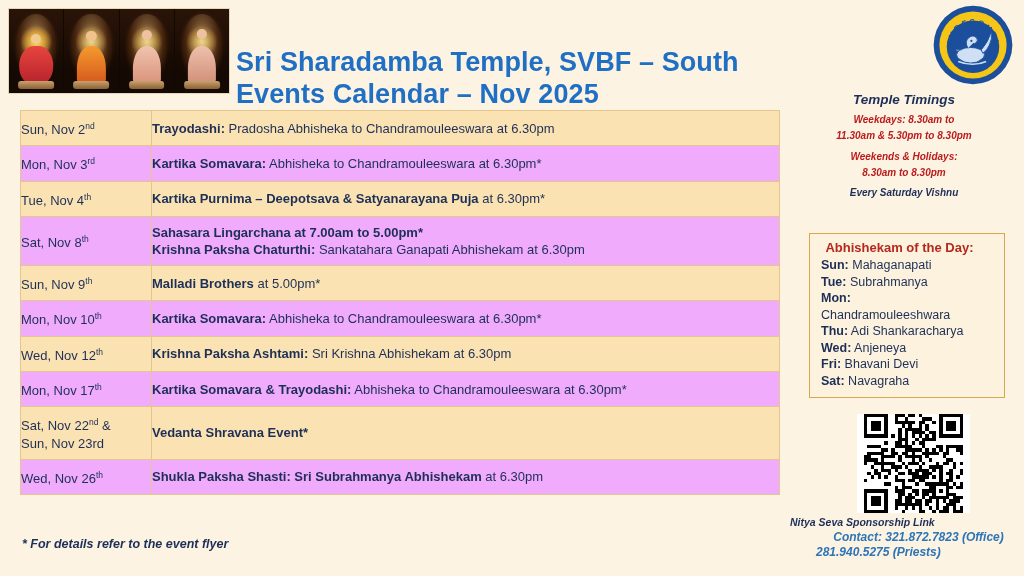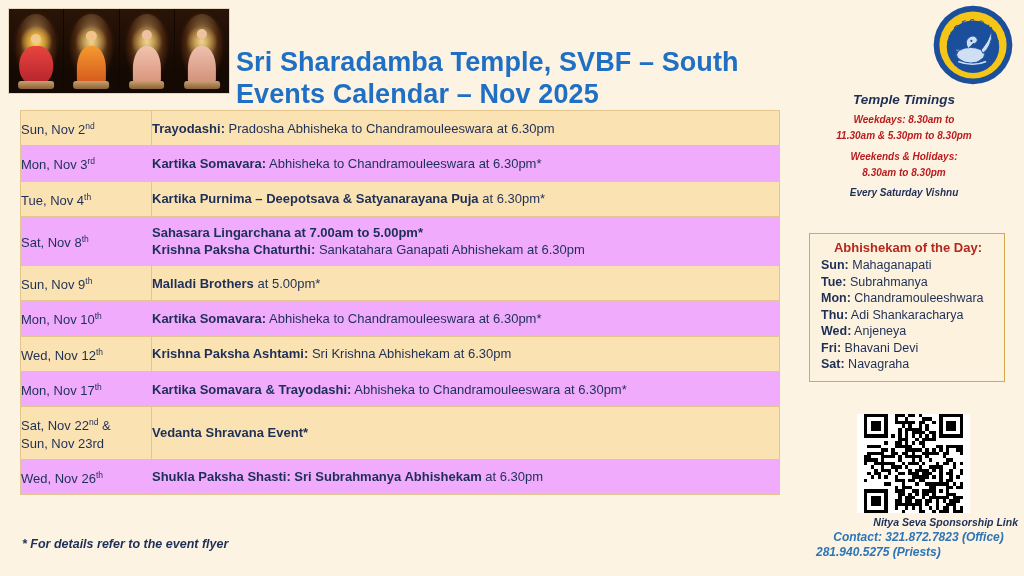--- a/index.html
+++ b/index.html
@@ -111,41 +111,41 @@
   }
   .timing-gap{height:6px;}
   .timing-small{
     font-size:10px;font-style:italic;font-weight:bold;color:#1d2f57;
     line-height:14px;
   }
 
   #abhishekam-box{
     position:absolute;left:809px;top:233px;width:196px;
     border:1px solid #d9a84e;background:#fdf2dd;
-    padding:6px 9px 8px 11px;
+    padding:6px 26px 8px 11px;
     box-sizing:border-box;
   }
   #abhishekam-title{
     font-size:13px;font-weight:bold;color:#b5281e;text-align:center;
     margin-bottom:2px;
   }
   .abhi-row{
     font-size:12.5px;color:#1d2f57;line-height:16.5px;text-align:left;
   }
   .abhi-day{font-weight:bold;}
 
   
   #qr-code{
     position:absolute;left:857px;top:414px;width:113px;height:99px;
     background:#ffffff;
   }
   #qr-code svg{display:block;width:100%;height:100%;}
 
   #qr-caption{
-    position:absolute;left:790px;top:516px;width:228px;text-align:right;
+    position:absolute;left:790px;top:516px;width:228px;text-align:left;
     font-size:10.5px;font-style:italic;font-weight:bold;color:#1d2f57;
   }
   #contact-block{
     position:absolute;left:816px;top:530px;width:205px;
     font-size:12px;font-style:italic;font-weight:bold;color:#2e75b6;
     line-height:15px;text-align:left;
   }
   #contact-line1{text-align:center;}
   #svbf-footer{
     position:absolute;left:805px;top:586px;

